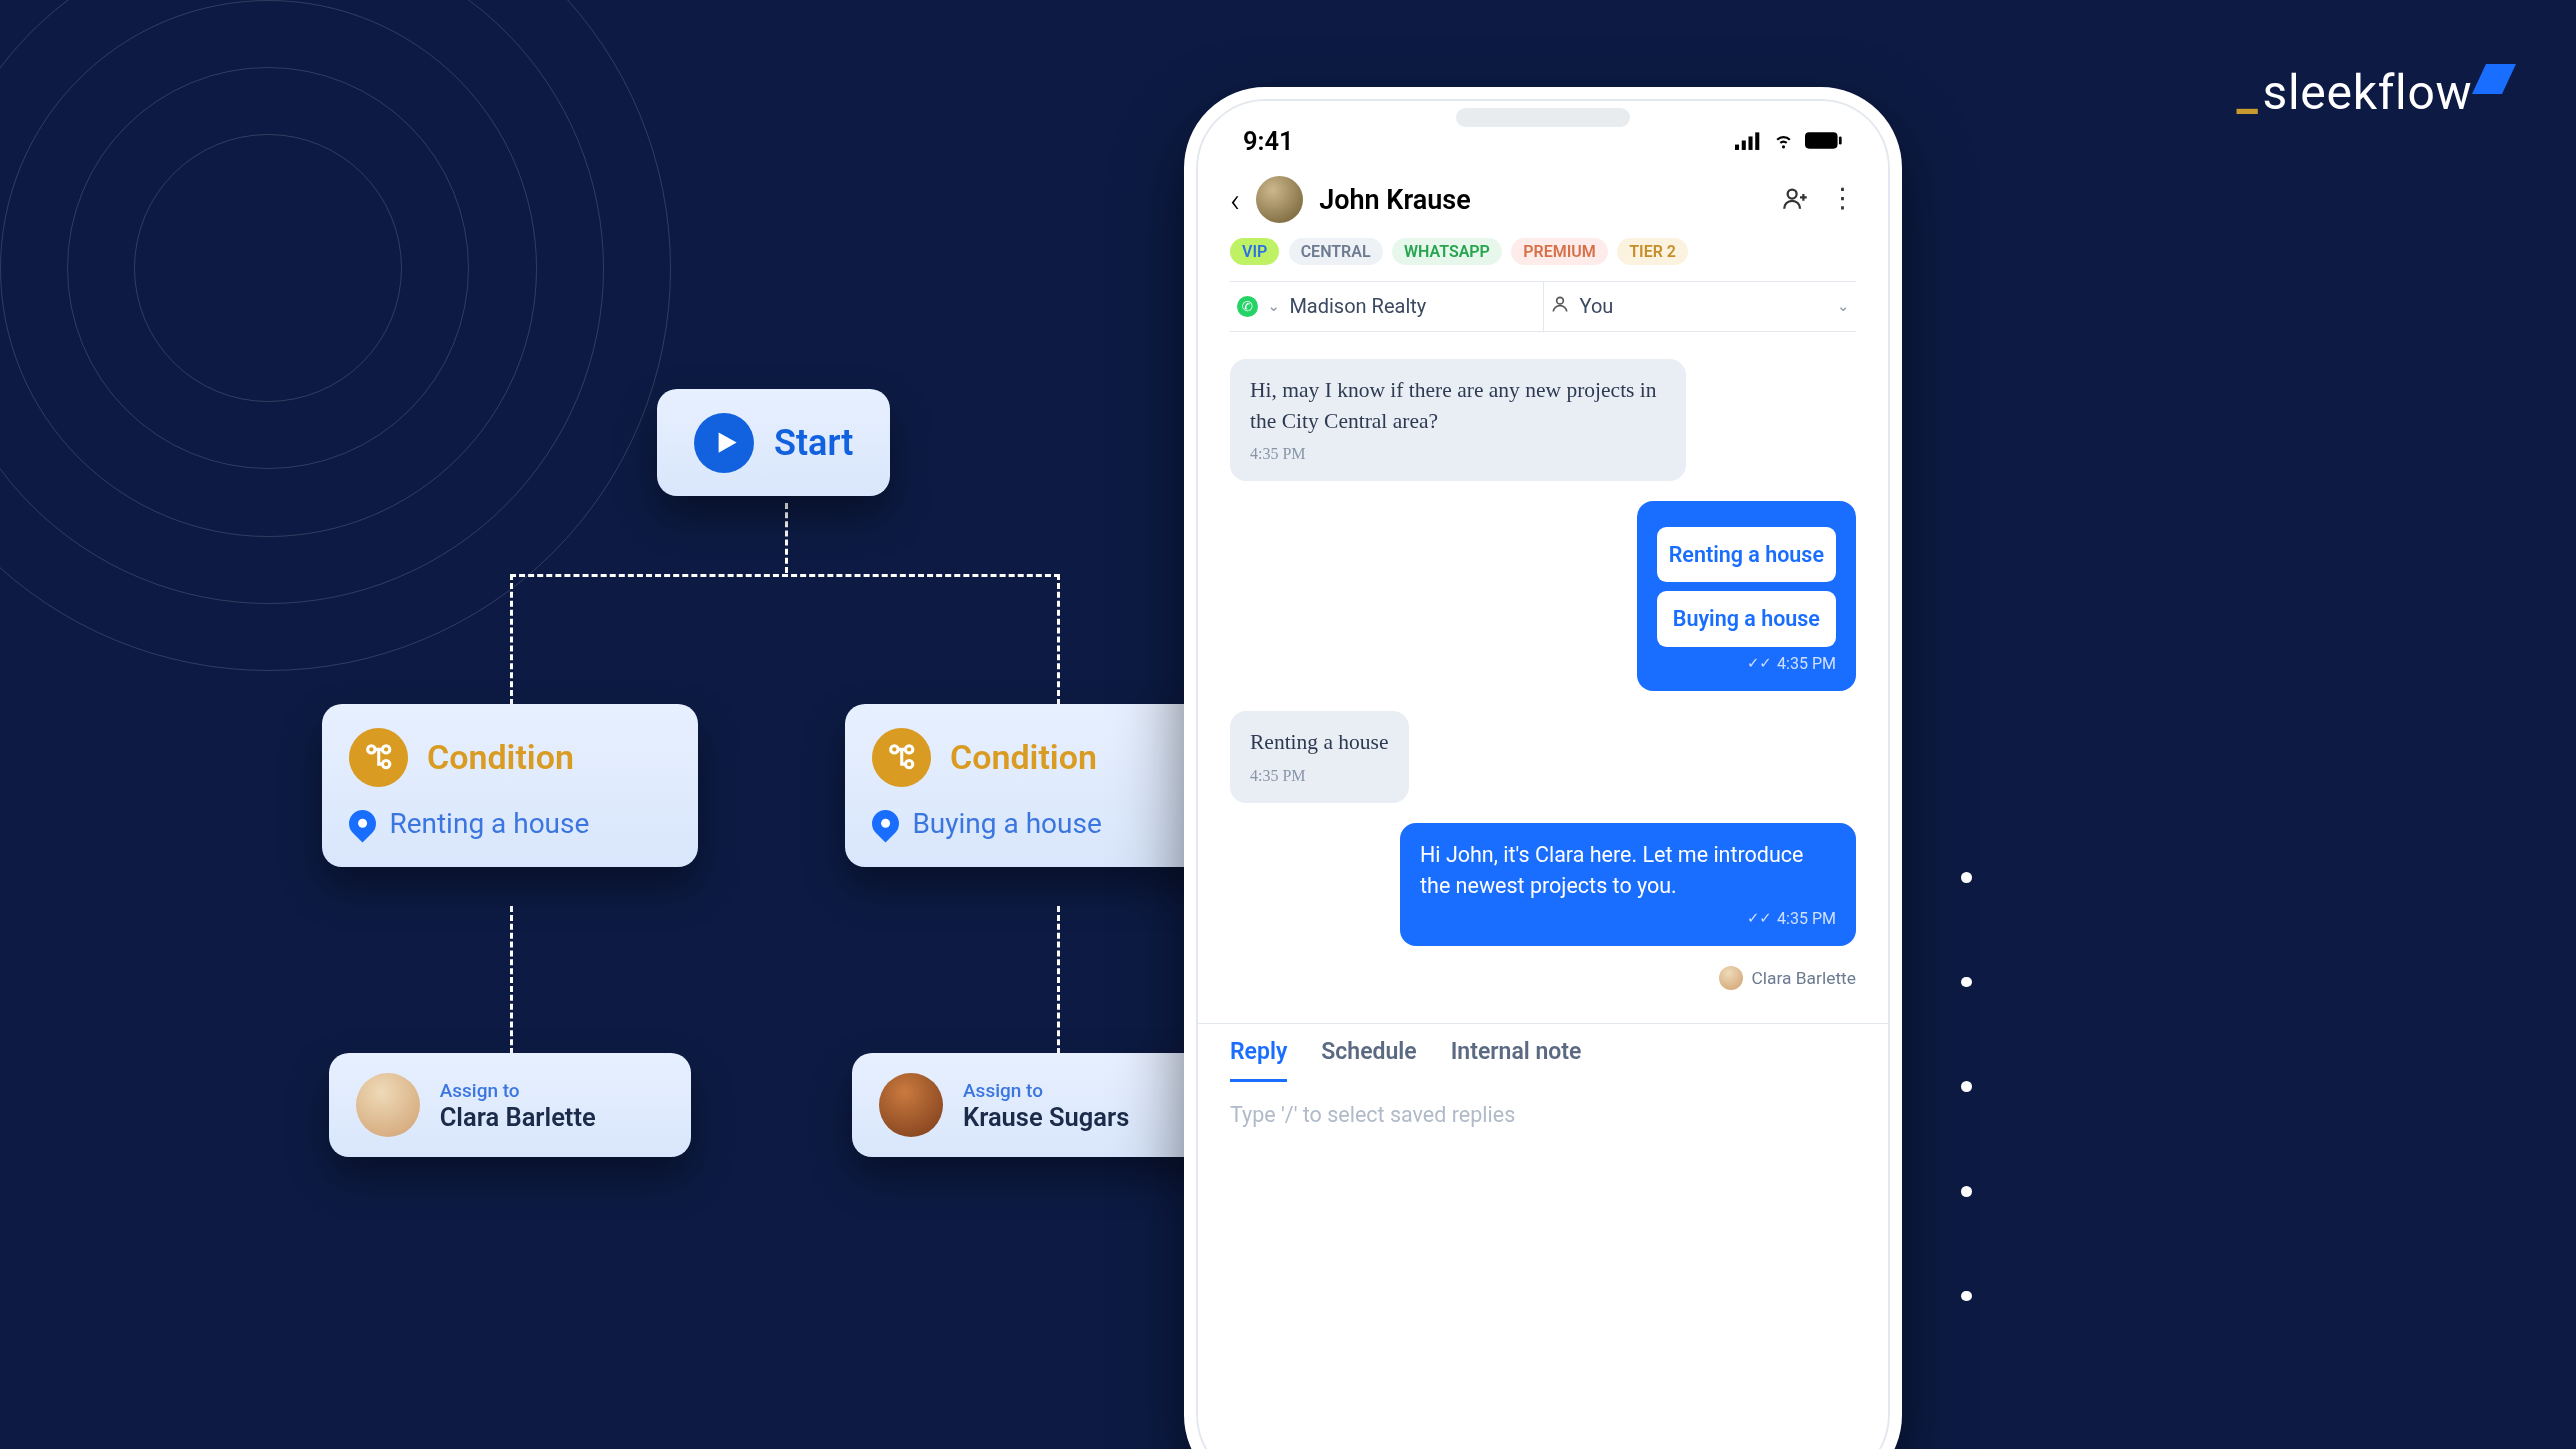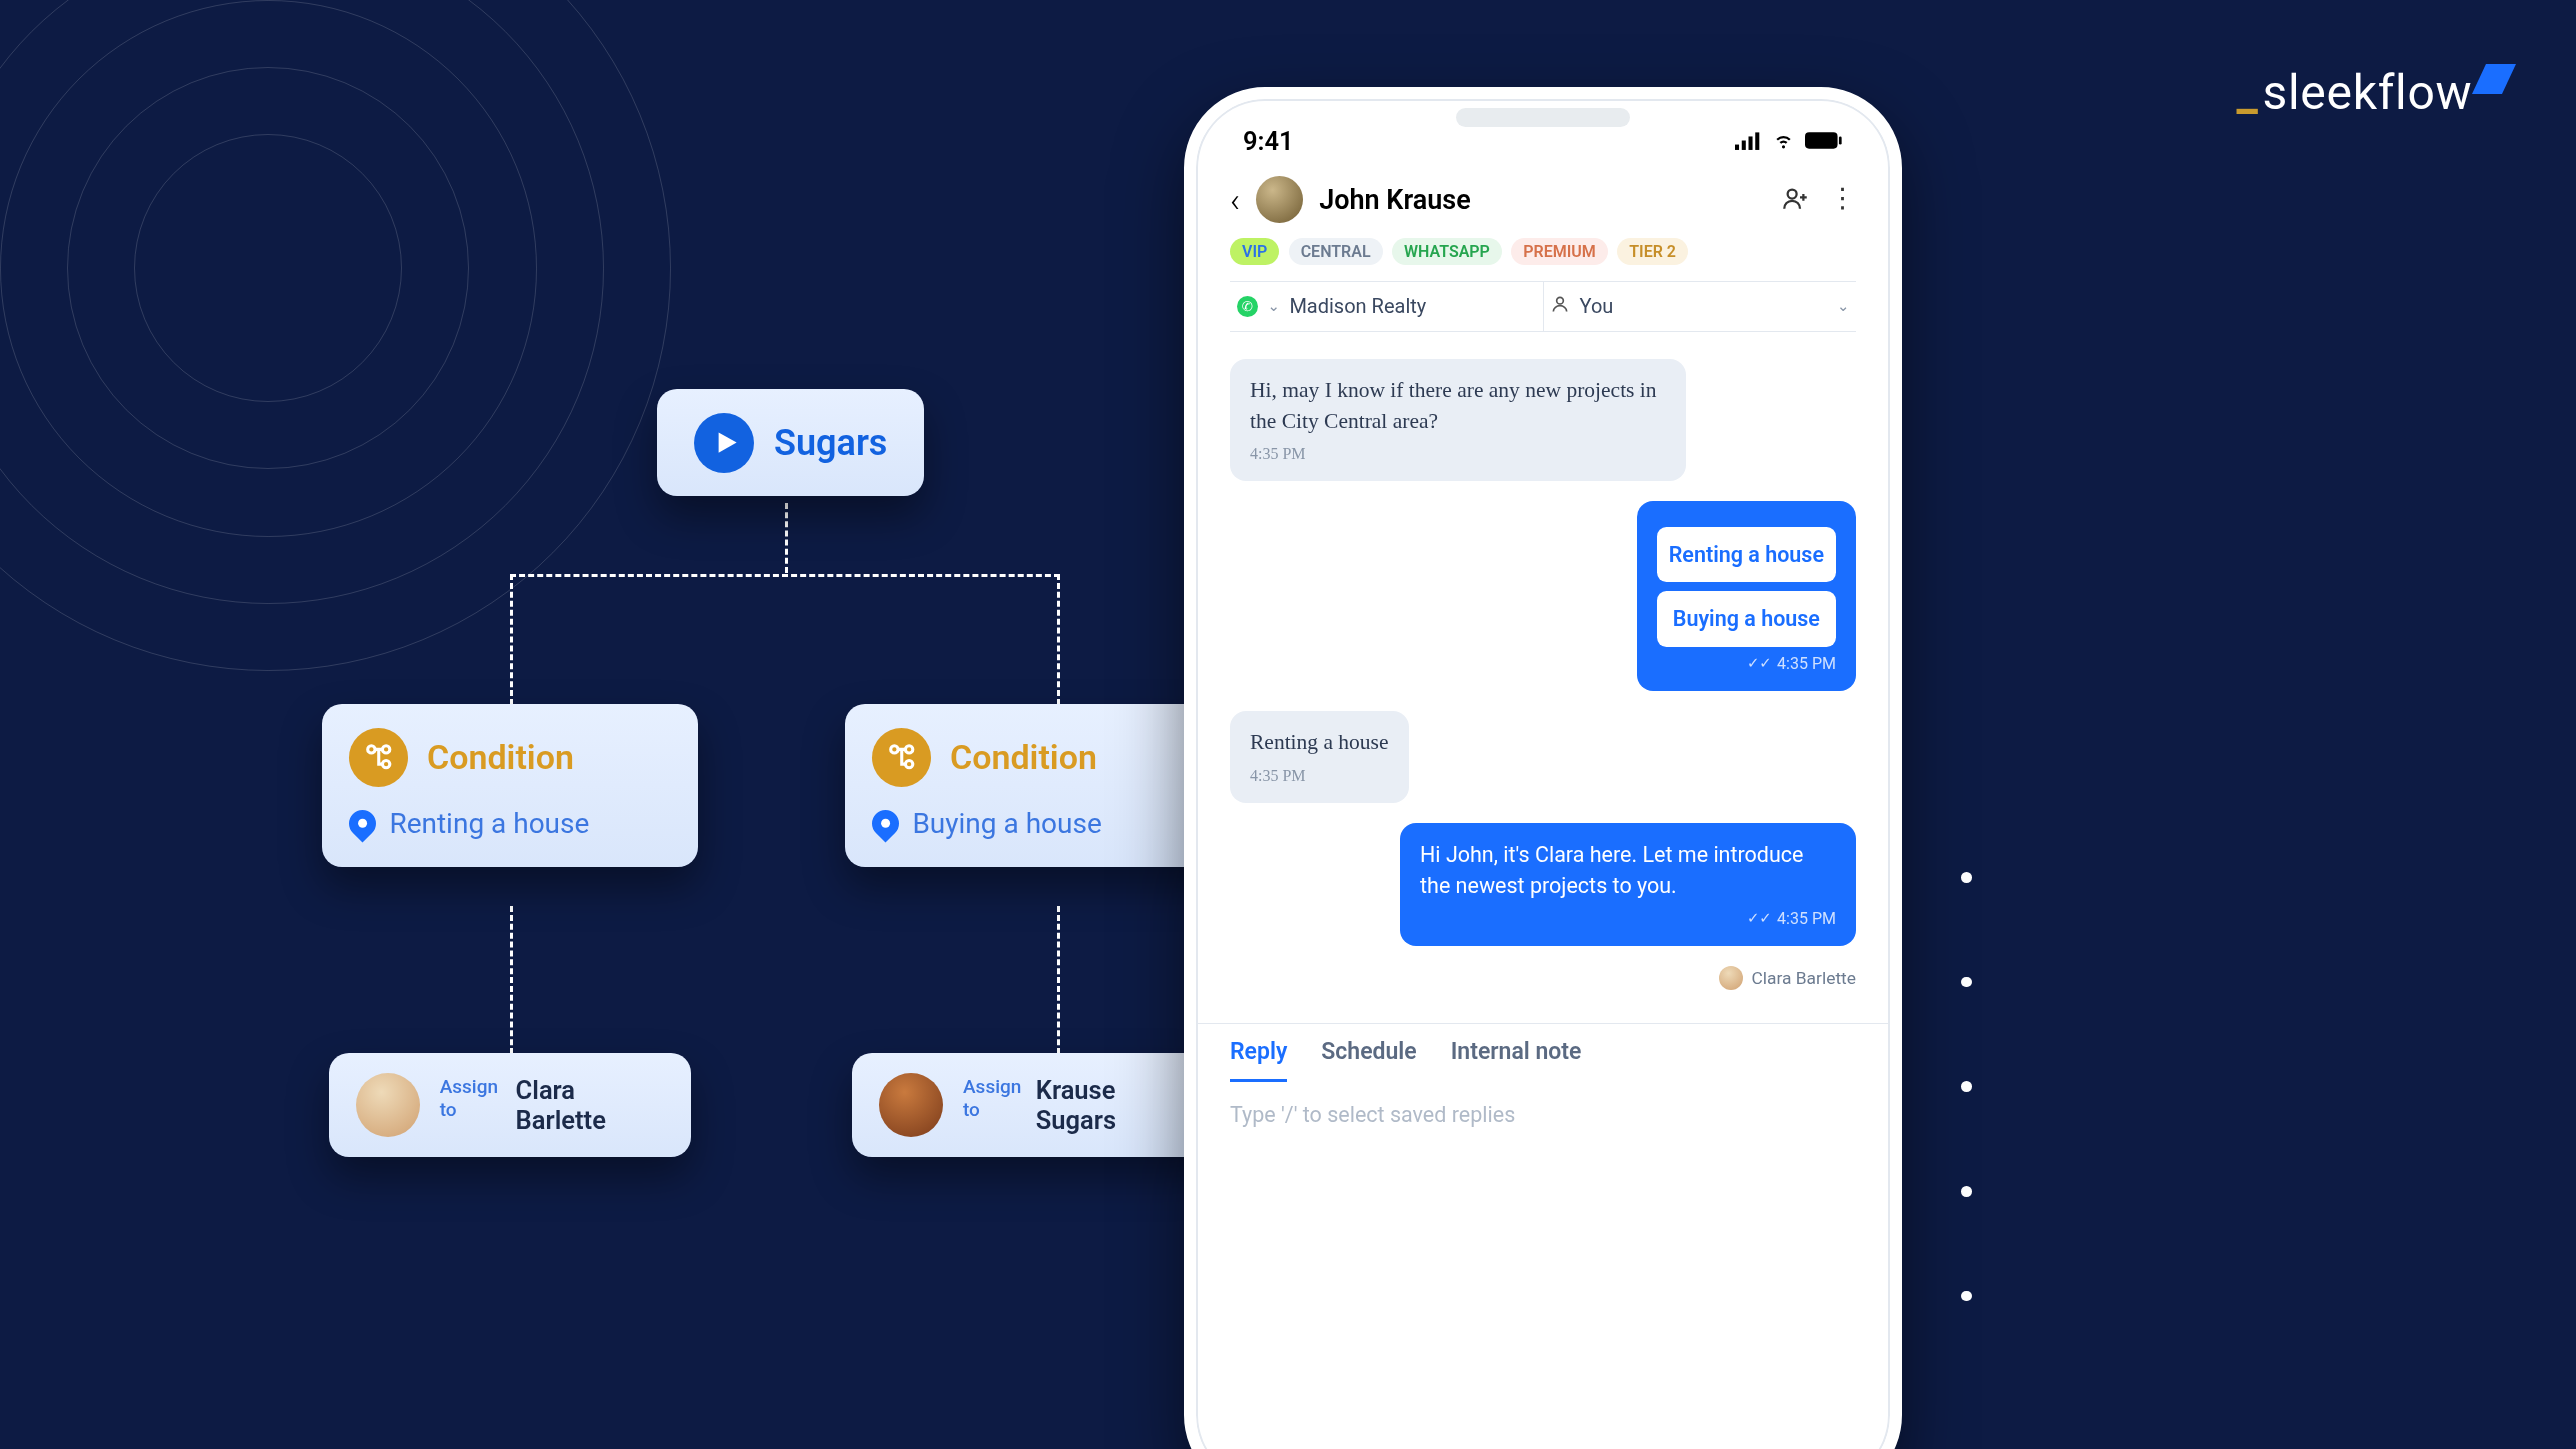--- a/index.html
+++ b/index.html
@@ -38,21 +38,21 @@
   .cond-sub { display: flex; align-items: center; gap: 13.4px; }
   .pin-icon { width: 27px; height: 27px; background: #1a6eff; border-radius: 50% 50% 50% 0; transform: rotate(-45deg); display: flex; align-items: center; justify-content: center; }
   .pin-icon::after { content: ''; width: 9.4px; height: 9.4px; background: #fff; border-radius: 50%; transform: rotate(45deg); }
   .cond-sub-text { color: #3b76e0; font-size: 28px; }
   .assign-node { width: 362px; padding: 20px 27px; }
   .assign1 { left: 6.7px; top: 684px; }
   .assign2 { left: 530px; top: 684px; }
   .avatar { width: 64px; height: 64px; border-radius: 50%; background: #ccc; flex-shrink: 0; }
   .avatar.a1 { background: radial-gradient(circle at 40% 30%, #eedab8, #d0a070); }
   .avatar.a2 { background: radial-gradient(circle at 40% 30%, #c97a3e, #7a3a1a); }
-  .assign-labels { display: flex; flex-direction: row; }
+  .assign-labels { display: flex; flex-direction: column; }
   .assign-to { color: #3b76e0; font-size: 19px; font-weight: 500; }
   .assign-name { color: #1c2b4a; font-size: 25.5px; font-weight: 600; }
   
   .dash { position: absolute; border: none; }
   .dash.v { border-left: 3.4px dashed #fff; }
   .dash.h { border-top: 3.4px dashed #fff; }
   
   .phone { position: absolute; left: 1184px; top: 87px; width: 718px; height: 1409px; background: #fff; border-radius: 81px; border: 12px solid #fff; box-shadow: 0 27px 67px rgba(0,0,0,0.5), inset 0 0 0 2px #e3e8ef; overflow: hidden; }
   .notch { position: absolute; top: 9.4px; left: 50%; transform: translateX(-50%); width: 174px; height: 19px; background: #e8ecef; border-radius: 13.4px; }
   .statusbar { display: flex; justify-content: space-between; align-items: center; padding: 27px 47px 6.7px; font-size: 25.5px; font-weight: 600; }
@@ -124,21 +124,21 @@
   <div class="dash v" style="left:735px; top:205px; height:131px;"></div>
   <div class="dash v" style="left:188px; top:537px; height:148px;"></div>
   <div class="dash v" style="left:735px; top:537px; height:148px;"></div>
 
   <div class="node start-node">
     <div class="start-icon">
       <svg viewBox="0 0 24 24" fill="#fff">
           <path d="M5 3l16 9-16 9V3z"></path>
         </svg>
     </div>
-    <span class="start-text">Sugars</span>
+    <span class="start-text">Start</span>
   </div>
 
   <div class="node cond-node cond1">
     <div class="cond-head">
       <div class="cond-icon">
         <svg viewBox="0 0 24 24" fill="none" stroke="#fff" stroke-width="2.5">
             <circle cx="6" cy="6" r="3"></circle>
             <circle cx="18" cy="6" r="3"></circle>
             <circle cx="18" cy="18" r="3"></circle>
             <path d="M9 6h3v12h3M9 6h6"></path>

